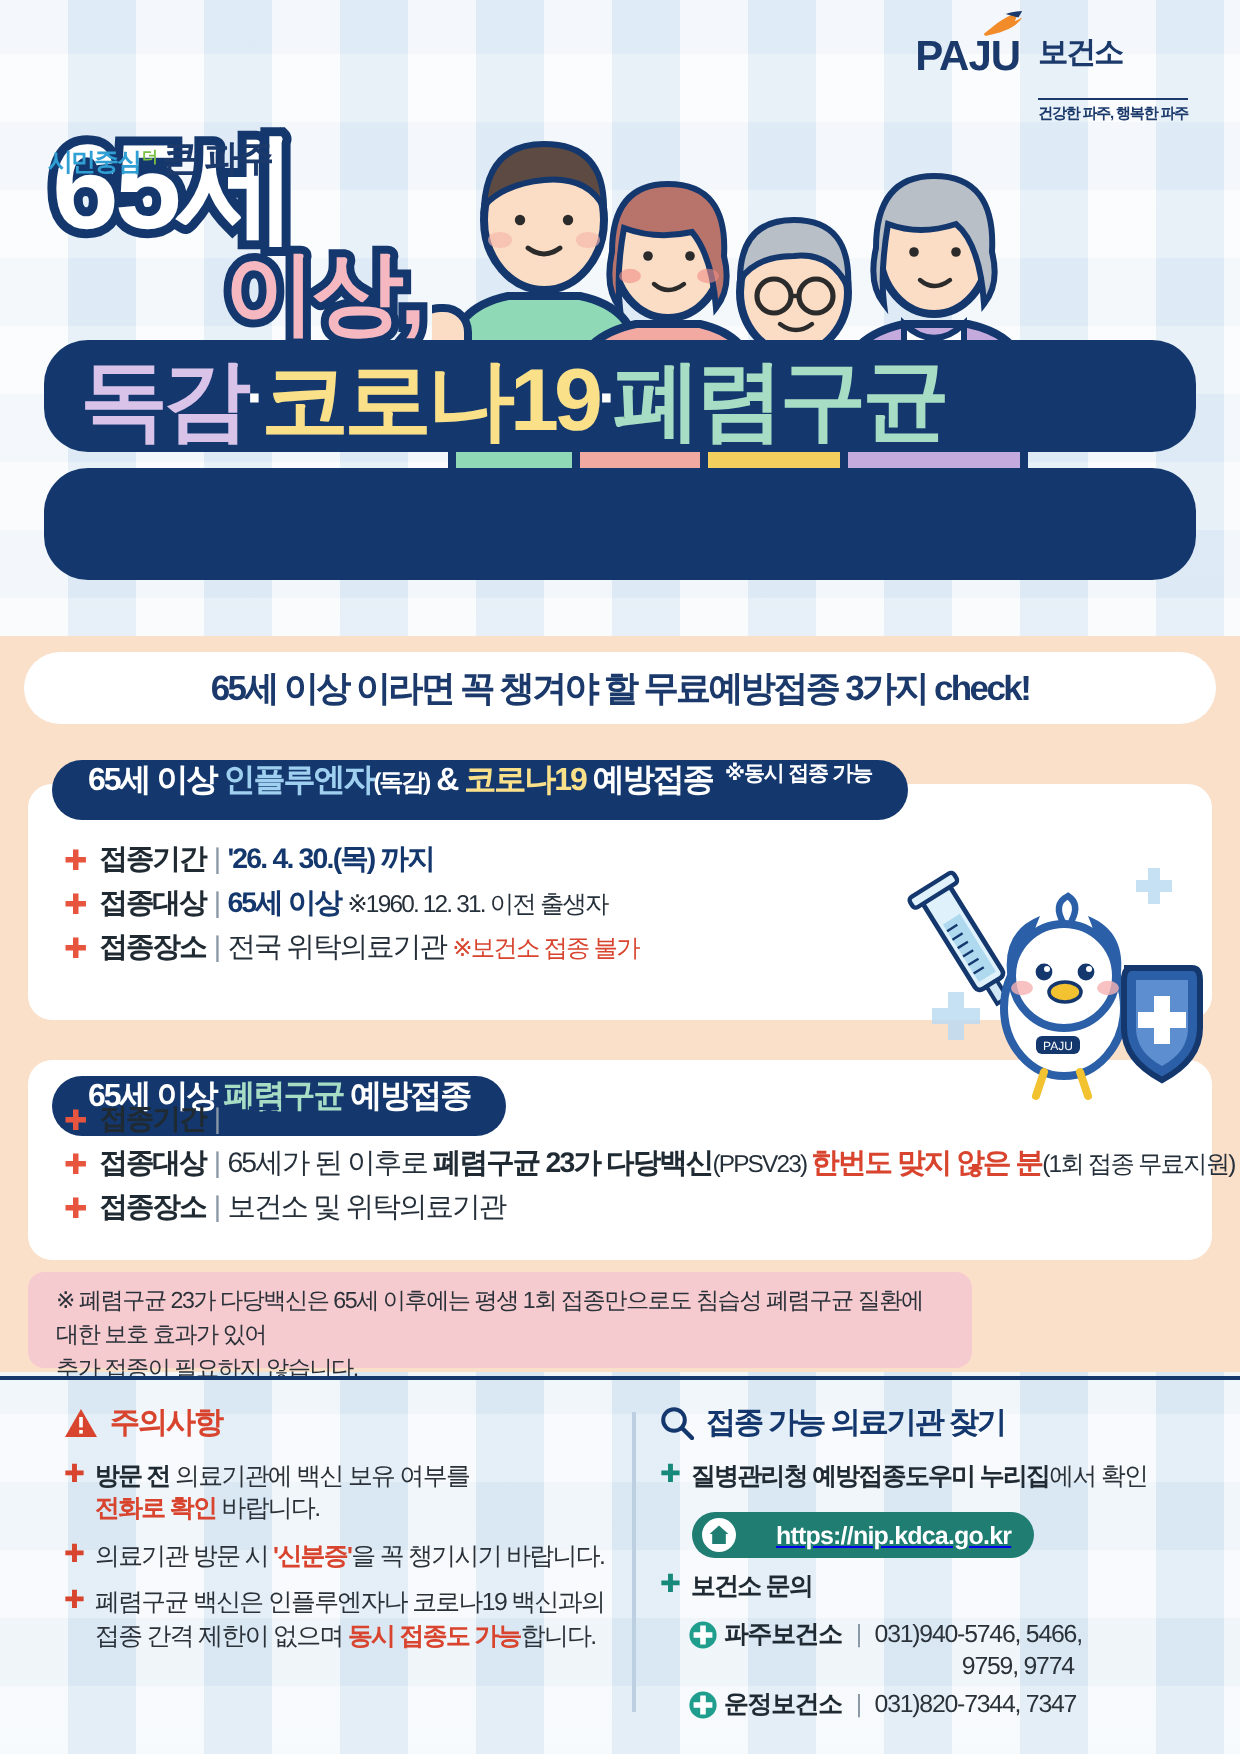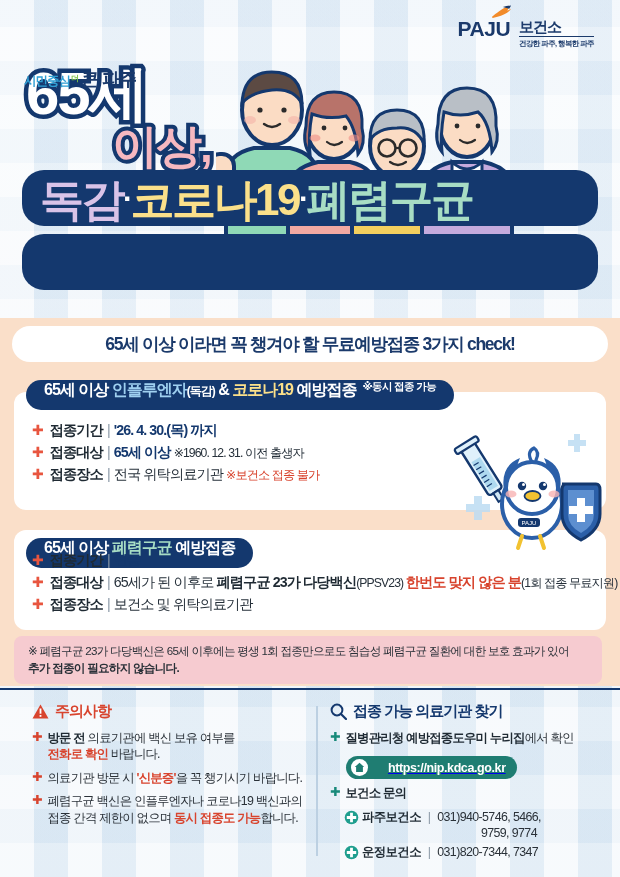--- a/index.html
+++ b/index.html
@@ -34,21 +34,21 @@
   .city-logo { position:absolute; left:24px; top:27px; display:flex; align-items:baseline; gap:1px; }
   .cl-a { font-size:12.5px; font-weight:bold; color:#2f9fd4; letter-spacing:-1px; }
   .cl-b { font-size:8px; font-weight:bold; color:#7ac143; position:relative; top:-4px; }
   .cl-c { font-size:18px; font-weight:bold; color:#1b3a6b; letter-spacing:-1px; margin-left:1px;margin-top:40px; }
 
   .paju-logo { position:absolute; right:26px; top:18px; display:flex; align-items:flex-start; gap:9px; }
   .pj-mark { position:relative; }
   .pj-word { font-size:21px; font-weight:bold; color:#1b3a6b; letter-spacing:-.5px; line-height:1; }
   .pj-bird { position:absolute; right:-2px; top:-13px; width:22px; height:14px; }
   .pj-right { padding-top:1px; }
-  .pj-title { font-size:15px; font-weight:bold; color:#1b3a6b; letter-spacing:-1px; line-height:1.05; border-bottom:1.6px solid #1b3a6b; padding-bottom:1px; }
+  .pj-title { font-size:15px; font-weight:bold; color:#1b3a6b; letter-spacing:-1px; line-height:1.05; border-bottom:1.6px solid #1b3a6b; padding-bottom:14px; }
   .pj-sub { font-size:7.5px; font-weight:bold; color:#1b3a6b; letter-spacing:-.6px; margin-top:2.5px; }
 
   
   .hero { position:absolute; top:52px; left:0; width:524px; height:268px; z-index:5; }
 
   .t-row { position:absolute; white-space:nowrap; font-weight:bold; letter-spacing:-2px; }
   .ttxt {
     -webkit-text-stroke:9px #14386e;
     paint-order:stroke fill;
     text-shadow:none;
@@ -119,26 +119,26 @@
   }
   .rtxt { font-size:14.2px; color:#26303a; letter-spacing:-.9px; line-height:1.2; }
   .lbl { font-weight:bold; color:#1f2a33; }
   .sep { color:#8a98a6; margin:0 4px; }
   .bnavy { font-weight:bold; color:#14386e; }
   .nred { color:#d8442e; font-size:12.2px; }
   .nredb { color:#d8442e; font-weight:bold; }
   .small { font-size:12.2px; }
 
   .note {
-    position:absolute; left:14px; top:636px; width:588px; height:48px;
+    position:absolute; left:14px; top:636px; width:472px; height:48px;
     background:#f6cbd0; border-radius:8px; z-index:5;
     padding:7px 14px;
   }
   .note-txt { font-size:11.6px; color:#2a3138; letter-spacing:-.75px; line-height:1.45; }
-  .note-b { font-weight:bold; }
+  .note-b { font-weight:normal; }
 
   
   .mascot { position:absolute; right:12px; top:432px; width:160px; height:120px; z-index:5; }
   .divider { position:absolute; top:688px; left:0; width:620px; height:2px; background:#14386e; z-index:6; }
   .vdiv { position:absolute; top:706px; left:316px; width:1.5px; height:150px; background:#bcd0e2; z-index:6; }
 
   .col { position:absolute; z-index:6; }
   .colL { left:32px; top:702px; width:290px; }
   .colR { left:330px; top:702px; width:280px; }
 

